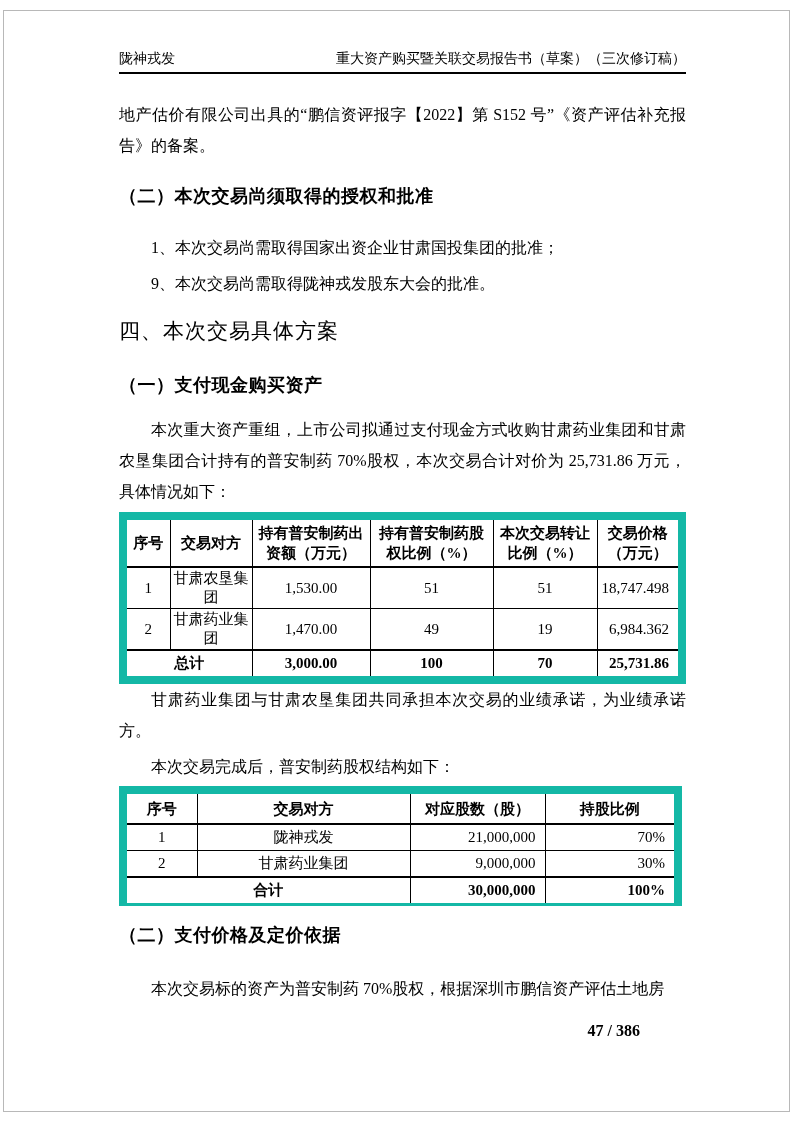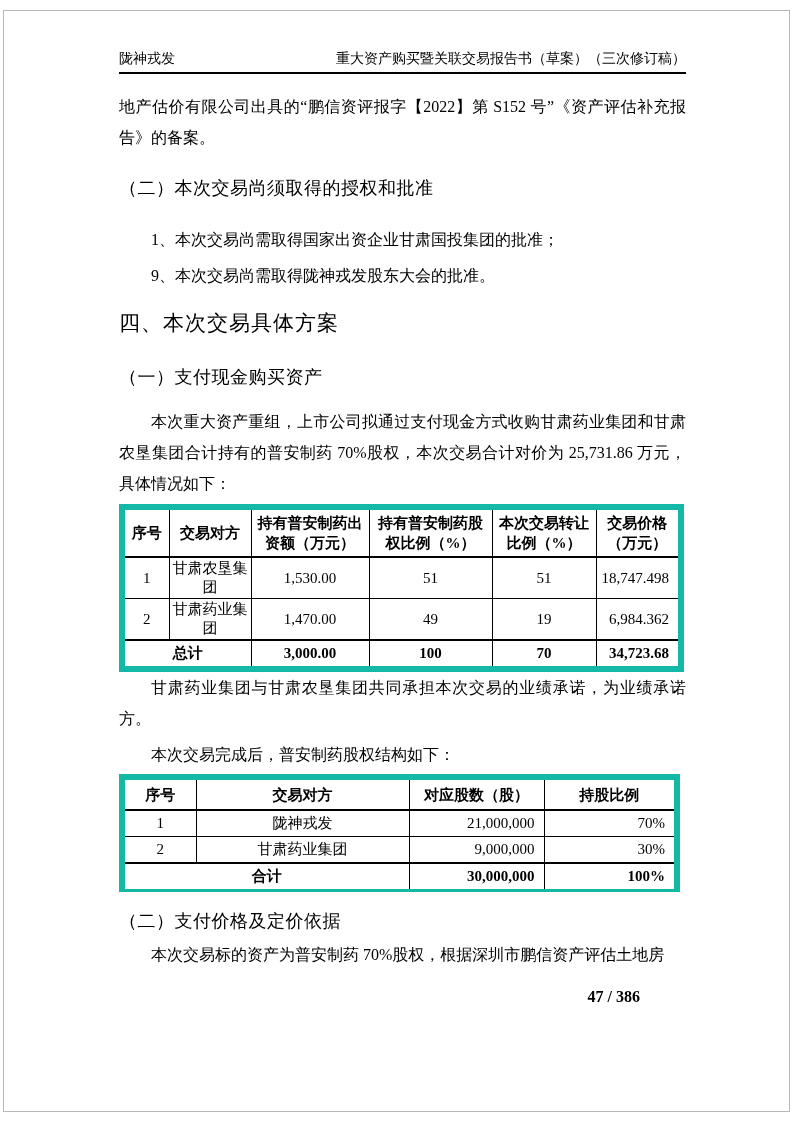--- a/index.html
+++ b/index.html
@@ -33,27 +33,27 @@
     margin:0;
   }
   .indent{text-indent:32px;}
   h2.chapter{
     font-family:"Liberation Sans","DejaVu Sans",sans-serif;
     font-size:21px;line-height:30px;font-weight:normal;
     margin:17px 0 0 0;letter-spacing:1px;
   }
   h3.section{
     font-family:"Liberation Sans","DejaVu Sans",sans-serif;
-    font-size:18px;line-height:28px;font-weight:normal;
+    font-size:18px;line-height:28px;font-weight:bold;
     margin:0;letter-spacing:0.5px;
   }
   table{
     border-collapse:collapse;
     width:559px;
-    border:6px solid #14b8a6;
+    border:8px solid #14b8a6;
     table-layout:fixed;
   }
   th,td{
     border:1px solid #000;
     font-size:15px;
     text-align:center;
     vertical-align:middle;
     padding:1px 3px;
     height:23px;
     overflow:hidden;
@@ -82,21 +82,21 @@
 
 <div class="page">
   <div class="page-frame"></div>
   <div class="content">
 
     <div class="doc-header">
       <span>陇神戎发</span>
       <span>重大资产购买暨关联交易报告书（草案）（三次修订稿）</span>
     </div>
 
-    <p class="body" style="margin-top:17px">地产估价有限公司出具的“鹏信资评报字【2022】第 S152 号”《资产评估补充报告》的备案。</p>
+    <p class="body" style="margin-top:25px">地产估价有限公司出具的“鹏信资评报字【2022】第 S152 号”《资产评估补充报告》的备案。</p>
 
     <h3 class="section" style="margin-top:21px">（二）本次交易尚须取得的授权和批准</h3>
 
     <p class="body indent" style="margin-top:22px">1、本次交易尚需取得国家出资企业甘肃国投集团的批准；</p>
     <p class="body indent" style="margin-top:5px">9、本次交易尚需取得陇神戎发股东大会的批准。</p>
 
 
     <h2 class="chapter">四、本次交易具体方案</h2>
 
     <h3 class="section" style="margin-top:25px">（一）支付现金购买资产</h3>
@@ -137,21 +137,21 @@
           <td>1,470.00</td>
           <td>49</td>
           <td>19</td>
           <td class="num">6,984.362</td>
         </tr>
         <tr class="total">
           <td colspan="2">总计</td>
           <td>3,000.00</td>
           <td>100</td>
           <td>70</td>
-          <td class="num">34,723.68</td>
+          <td class="num">25,731.86</td>
         </tr>
       </tbody>
     </table>
 
     <p class="body indent" style="margin-top:0">甘肃药业集团与甘肃农垦集团共同承担本次交易的业绩承诺，为业绩承诺方。</p>
 
     <p class="body indent" style="margin-top:5px">本次交易完成后，普安制药股权结构如下：</p>
 
     <table class="t2" style="margin-top:4px">
       <colgroup>
@@ -184,18 +184,18 @@
         <tr class="total">
           <td colspan="2">合计</td>
           <td class="num">30,000,000</td>
           <td class="num">100%</td>
         </tr>
       </tbody>
     </table>
 
     <h3 class="section" style="margin-top:15px">（二）支付价格及定价依据</h3>
 
-    <p class="body indent" style="margin-top:4px">本次交易标的资产为普安制药 70%股权，根据深圳市鹏信资产评估土地房</p>
+    <p class="body indent" style="margin-top:24px">本次交易标的资产为普安制药 70%股权，根据深圳市鹏信资产评估土地房</p>
 
     <div class="doc-footer">47 / 386</div>
 
   </div>
 </div>
 
 </body></html>

